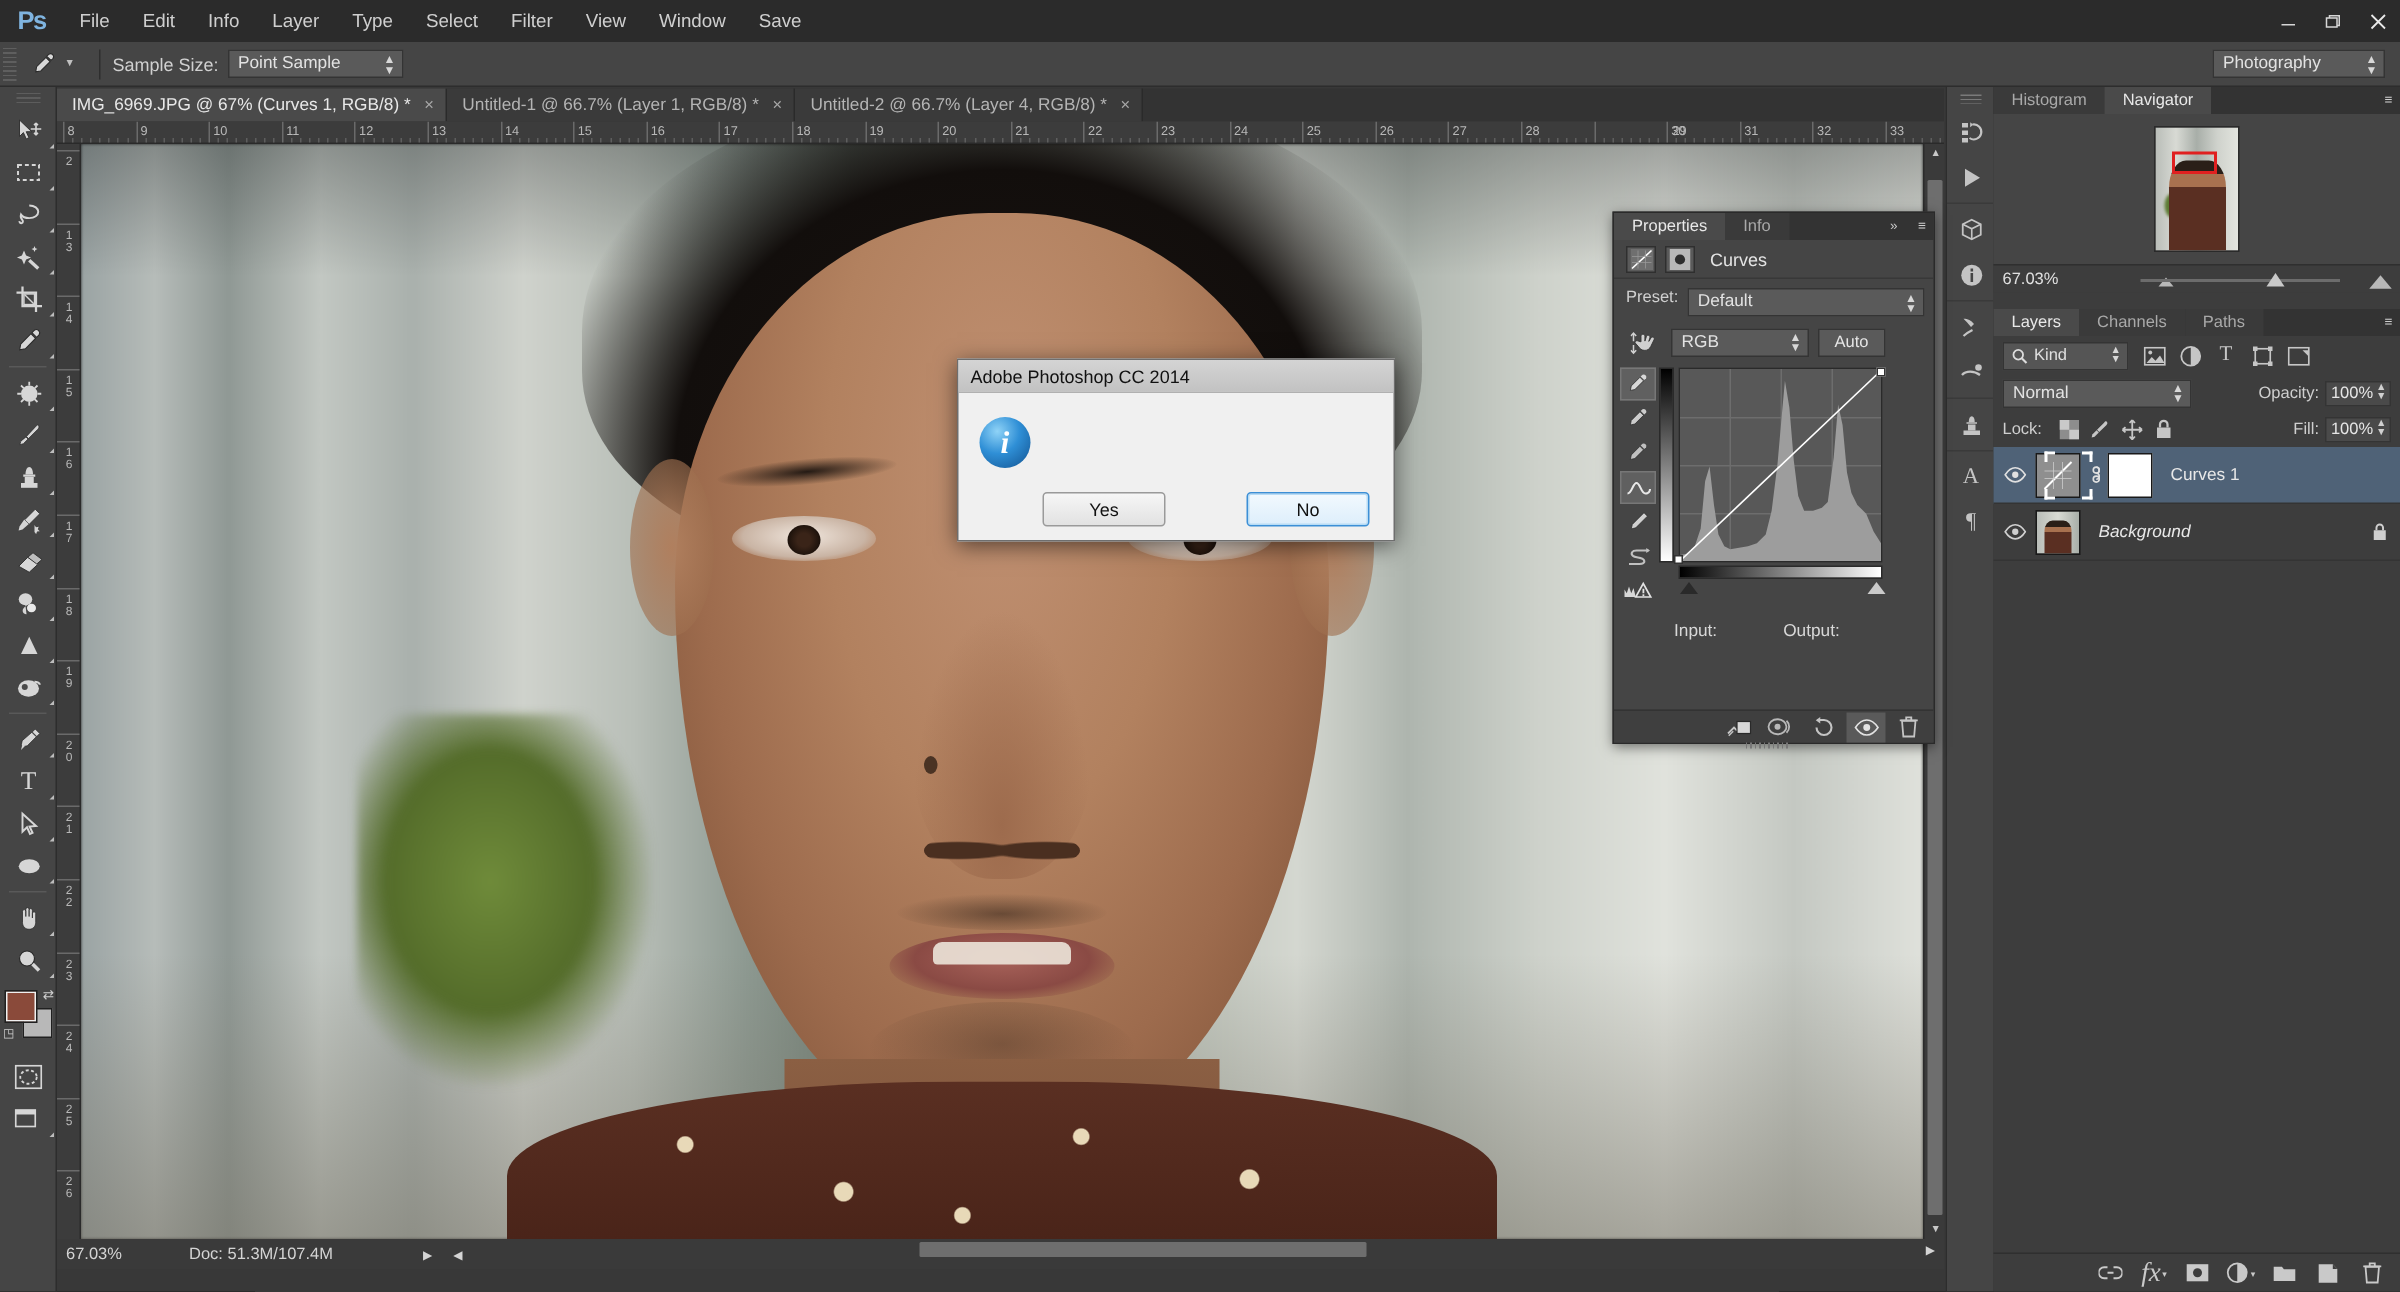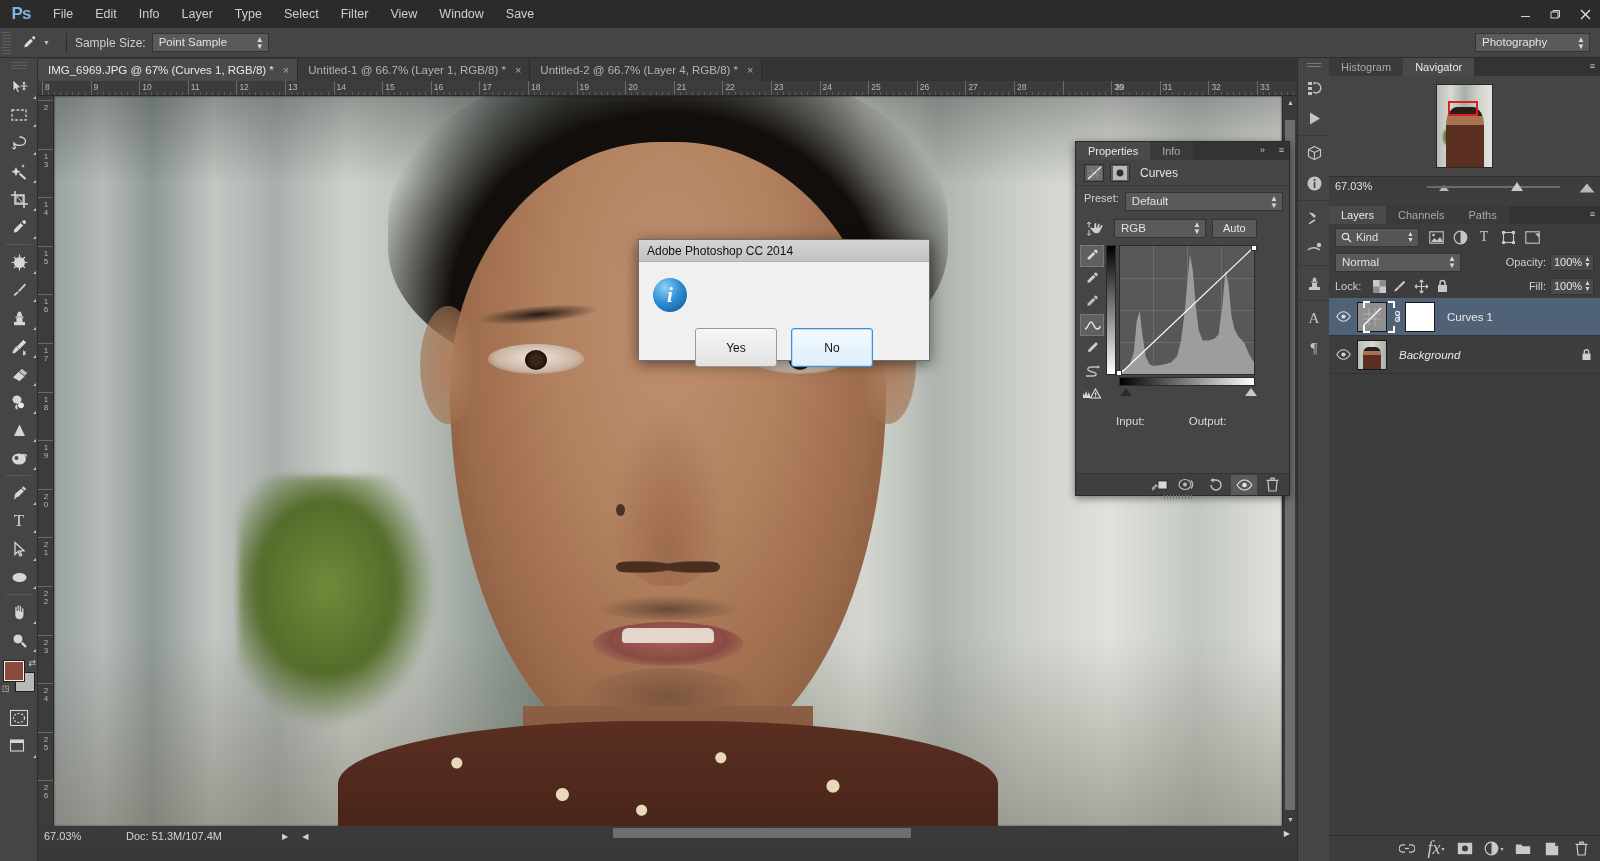--- a/index.html
+++ b/index.html
@@ -462,24 +462,24 @@
   .info-icon {
     width:34px; height:34px; border-radius:50%;
     background:radial-gradient(circle at 35% 28%, #8fd3f7 0%, #2f8fd6 45%, #11518f 100%);
     color:#fff; font-size:21px; font-weight:bold; font-style:italic;
     display:flex; align-items:center; justify-content:center;
     font-family:"Liberation Serif", serif; flex:none;
   }
   .modal-msg { font-size:12.5px; color:#111; margin-left:16px; }
   .modal-btns { display:flex; justify-content:center; gap:14px; margin-top:16px; }
   .mbtn {
-    width:82px; height:39px; font-size:12px; color:#111;
+    width:82px; height:23px; font-size:12px; color:#111;
     background:linear-gradient(to bottom,#f6f6f6,#e2e2e2);
     border:1px solid #9a9a9a; border-radius:3px;
-    display:flex; align-items:center; justify-content:center;
+    display:flex; align-items:center; justify-content:center;margin-left:40px;
   }
   .mbtn.default {
     border:1px solid #3c8fd6; box-shadow:0 0 0 1px #b8dcf5 inset;
     background:linear-gradient(to bottom,#f2f9fe,#ddeefb);
   }
 
   
   .seltool {
     position:absolute; left:984px; top:748px; width:358px; height:20px;
     background:linear-gradient(to bottom,#f4f4f4,#e4e4e4);

